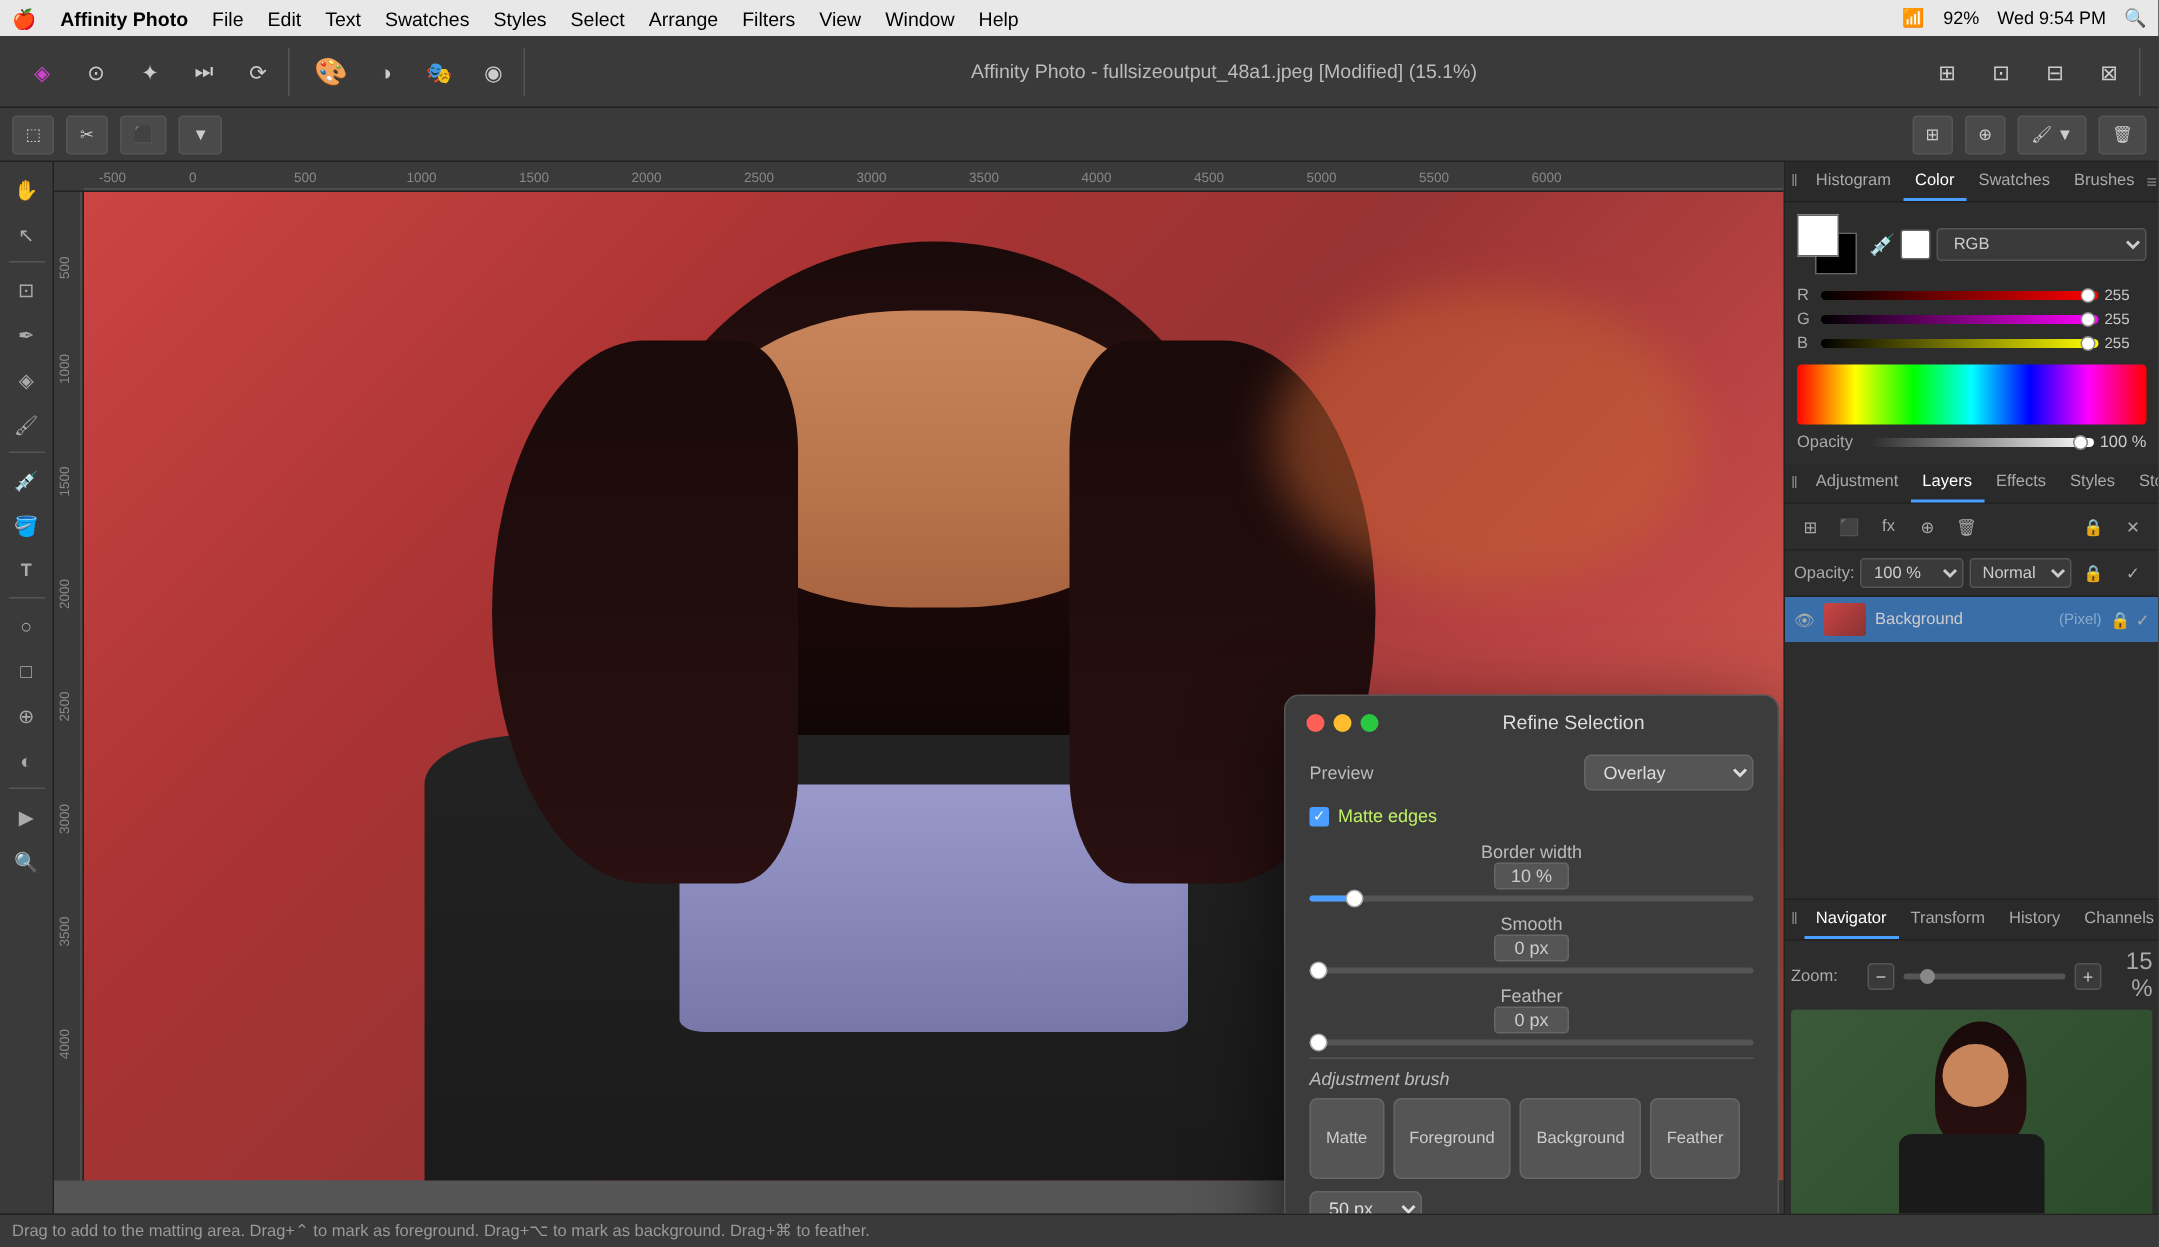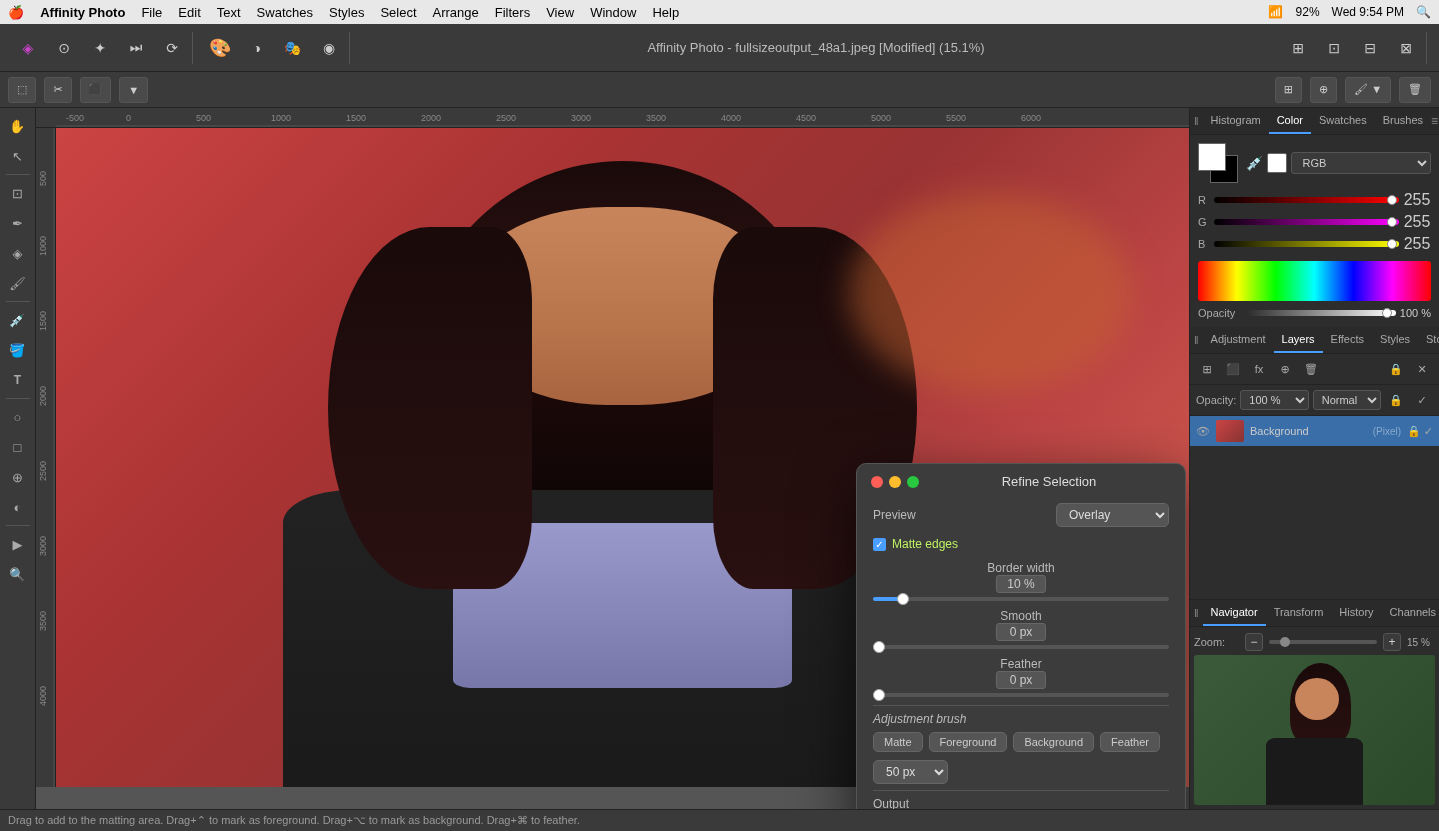--- a/index.html
+++ b/index.html
@@ -49,21 +49,21 @@
     .color-swatch-bg { position: absolute; bottom: 0; right: 0; width: 28px; height: 28px; background: #000; border: 1px solid #666; }
     .color-swatch-fg { position: absolute; top: 0; left: 0; width: 28px; height: 28px; background: #fff; border: 1px solid #666; }
     .color-mode-select { flex: 1; background: #3a3a3a; border: 1px solid #555; border-radius: 3px; color: #ccc; padding: 3px 6px; font-size: 11px; }
     .color-channel { display: flex; align-items: center; gap: 4px; margin-bottom: 4px; }
     .channel-label { width: 12px; font-size: 11px; color: #aaa; }
     .channel-slider-track { flex: 1; height: 6px; border-radius: 3px; position: relative; cursor: pointer; }
     .channel-r { background: linear-gradient(to right, #000, #ff0000); }
     .channel-g { background: linear-gradient(to right, #000, #ff00ff); }
     .channel-b { background: linear-gradient(to right, #000, #ffff00); }
     .channel-thumb { position: absolute; right: 2px; top: 50%; transform: translateY(-50%); width: 10px; height: 10px; background: #fff; border: 1px solid #888; border-radius: 50%; }
-    .channel-value { width: 28px; text-align: center; font-size: 16px; color: #ccc; }
+    .channel-value { width: 28px; text-align: left; font-size: 10px; color: #ccc; }
     .color-spectrum { width: 100%; height: 40px; border-radius: 3px; margin-top: 8px; background: linear-gradient(to right, #ff0000, #ffff00, #00ff00, #00ffff, #0000ff, #ff00ff, #ff0000); }
     .opacity-row { display: flex; align-items: center; gap: 4px; margin-top: 6px; }
     .opacity-label { font-size: 11px; color: #aaa; width: 45px; }
     .opacity-slider { flex: 1; height: 6px; background: linear-gradient(to right, transparent, #fff); border-radius: 3px; position: relative; cursor: pointer; }
     .opacity-thumb { position: absolute; right: 4px; top: 50%; transform: translateY(-50%); width: 10px; height: 10px; background: #fff; border: 1px solid #888; border-radius: 50%; }
     .opacity-value { font-size: 11px; color: #ccc; }
 
     
     .layers-section { flex: 1; display: flex; flex-direction: column; overflow: hidden; }
     .layers-tabs { display: flex; align-items: center; background: #2a2a2a; border-bottom: 1px solid #222; padding: 0 4px; }
@@ -79,21 +79,21 @@
     .layer-icons { display: flex; gap: 3px; }
     .layer-icon { font-size: 11px; color: #aaa; }
 
     
     .bottom-panel { height: 220px; background: #2d2d2d; border-top: 1px solid #222; }
     .bottom-tabs { display: flex; align-items: center; background: #2a2a2a; border-bottom: 1px solid #222; padding: 0 4px; }
     .zoom-row { display: flex; align-items: center; gap: 6px; padding: 0 4px; }
     .zoom-btn { width: 18px; height: 18px; background: #3a3a3a; border: 1px solid #555; border-radius: 3px; color: #ccc; font-size: 12px; cursor: pointer; display: flex; align-items: center; justify-content: center; }
     .zoom-slider { flex: 1; height: 4px; background: #555; border-radius: 2px; position: relative; cursor: pointer; }
     .zoom-thumb { position: absolute; left: 10%; top: 50%; transform: translateY(-50%); width: 10px; height: 10px; background: #888; border-radius: 50%; }
-    .zoom-value { font-size: 10px; color: #aaa; width: 28px; }
+    .zoom-value { font-size: 16px; color: #aaa; width: 28px; text-align: right; }
 
     
     .dialog-overlay { position: absolute; inset: 0; pointer-events: none; z-index: 100; }
     .dialog { position: absolute; left: 820px; top: 355px; width: 330px; background: #3c3c3c; border-radius: 10px; box-shadow: 0 20px 60px rgba(0,0,0,0.7); border: 1px solid #555; pointer-events: all; }
     .dialog-titlebar { display: flex; align-items: center; padding: 10px 14px 6px; gap: 8px; }
     .traffic-lights { display: flex; gap: 6px; }
     .tl { width: 12px; height: 12px; border-radius: 50%; cursor: pointer; }
     .tl-red { background: #ff5f57; }
     .tl-yellow { background: #febc2e; }
     .tl-green { background: #28c840; }
@@ -107,21 +107,21 @@
     .checkbox-label { font-size: 12px; color: #bef264; }
     .slider-row { margin-bottom: 8px; }
     .slider-label-row { display: flex; justify-content: space-between; align-items: center; margin-bottom: 4px; flex-direction: column; }
     .slider-label { font-size: 12px; color: #bbb; }
     .slider-value { font-size: 12px; color: #ccc; background: #555; border: 1px solid #666; border-radius: 3px; padding: 1px 6px; min-width: 50px; text-align: center; }
     .slider-track { width: 100%; height: 4px; background: #555; border-radius: 2px; position: relative; cursor: pointer; }
     .slider-fill { height: 100%; background: #4a9eff; border-radius: 2px; }
     .slider-thumb { position: absolute; top: 50%; transform: translateY(-50%); width: 12px; height: 12px; background: #fff; border: 1px solid #aaa; border-radius: 50%; cursor: pointer; }
     .adj-brush-label { font-size: 12px; color: #bbb; margin-bottom: 6px; font-style: italic; }
     .brush-btns { display: flex; gap: 6px; margin-bottom: 8px; }
-    .brush-btn { padding: 3px 10px; background: #555; border: 1px solid #666; border-radius: 5px; color: #ccc; font-size: 11px; cursor: pointer; }
+    .brush-btn { padding: 20px 10px; background: #555; border: 1px solid #666; border-radius: 5px; color: #ccc; font-size: 11px; cursor: pointer; }
     .brush-size-row { display: flex; align-items: center; gap: 6px; }
     .brush-size-select { background: #555; border: 1px solid #666; border-radius: 5px; color: #ddd; padding: 3px 8px; font-size: 12px; cursor: pointer; }
     .output-row { margin-bottom: 10px; }
     .output-label { font-size: 12px; color: #bbb; margin-bottom: 4px; }
     .divider-line { width: 100%; height: 1px; background: #555; margin: 6px 0; }
   </style>
 </head>
 <body>
 
 <div class="menubar">

